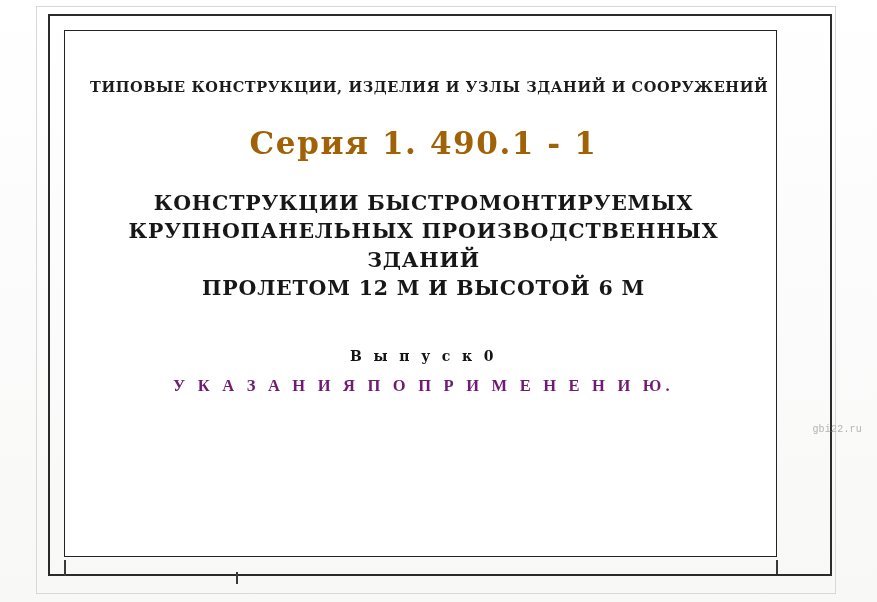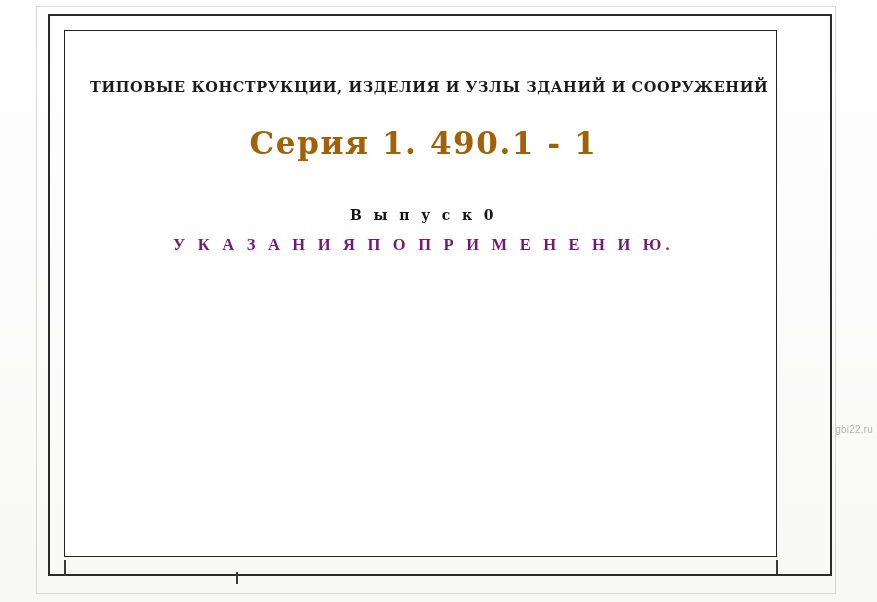--- a/index.html
+++ b/index.html
@@ -130,23 +130,23 @@
     font-family: Liberation Serif, serif;
     font-weight: 600;
     font-size: 16.5px;
     letter-spacing: 4.2px;
     color: #701a75;
     margin: 0;
   }
 
   .watermark {
     position: absolute;
-    right: 4px;
+    right: 15px;
     top: 424px;
-    font-family: Liberation Sans, sans-serif;
+    font-family: Liberation Mono, monospace;
     font-size: 10px;
     color: #b4b4b4;
     letter-spacing: 0.2px;
     user-select: none;
   }
 </style>
 </head>
 <body>
 
 <div id="page">
@@ -159,20 +159,23 @@
   <div class="tick tick-b"></div>
   <div class="tick tick-c"></div>
 
   <div class="content">
 
     <p class="line-series-head">ТИПОВЫЕ КОНСТРУКЦИИ, ИЗДЕЛИЯ И УЗЛЫ ЗДАНИЙ И СООРУЖЕНИЙ</p>
 
     <p class="series-title">Серия 1. 490.1 - 1</p>
 
     <div class="subject">
+      <span class="l1">КОНСТРУКЦИИ  БЫСТРОМОНТИРУЕМЫХ</span>
+      <span class="l2">КРУПНОПАНЕЛЬНЫХ  ПРОИЗВОДСТВЕННЫХ  ЗДАНИЙ</span>
+      <span class="l3">ПРОЛЕТОМ  12 М  И ВЫСОТОЙ 6 М</span>
     </div>
 
     <p class="issue">В ы п у с к   0</p>
 
     <p class="issue-subtitle">У К А З А Н И Я   П О   П Р И М Е Н Е Н И Ю.</p>
 
   </div>
 
   <div class="watermark">gbi22.ru</div>
 

